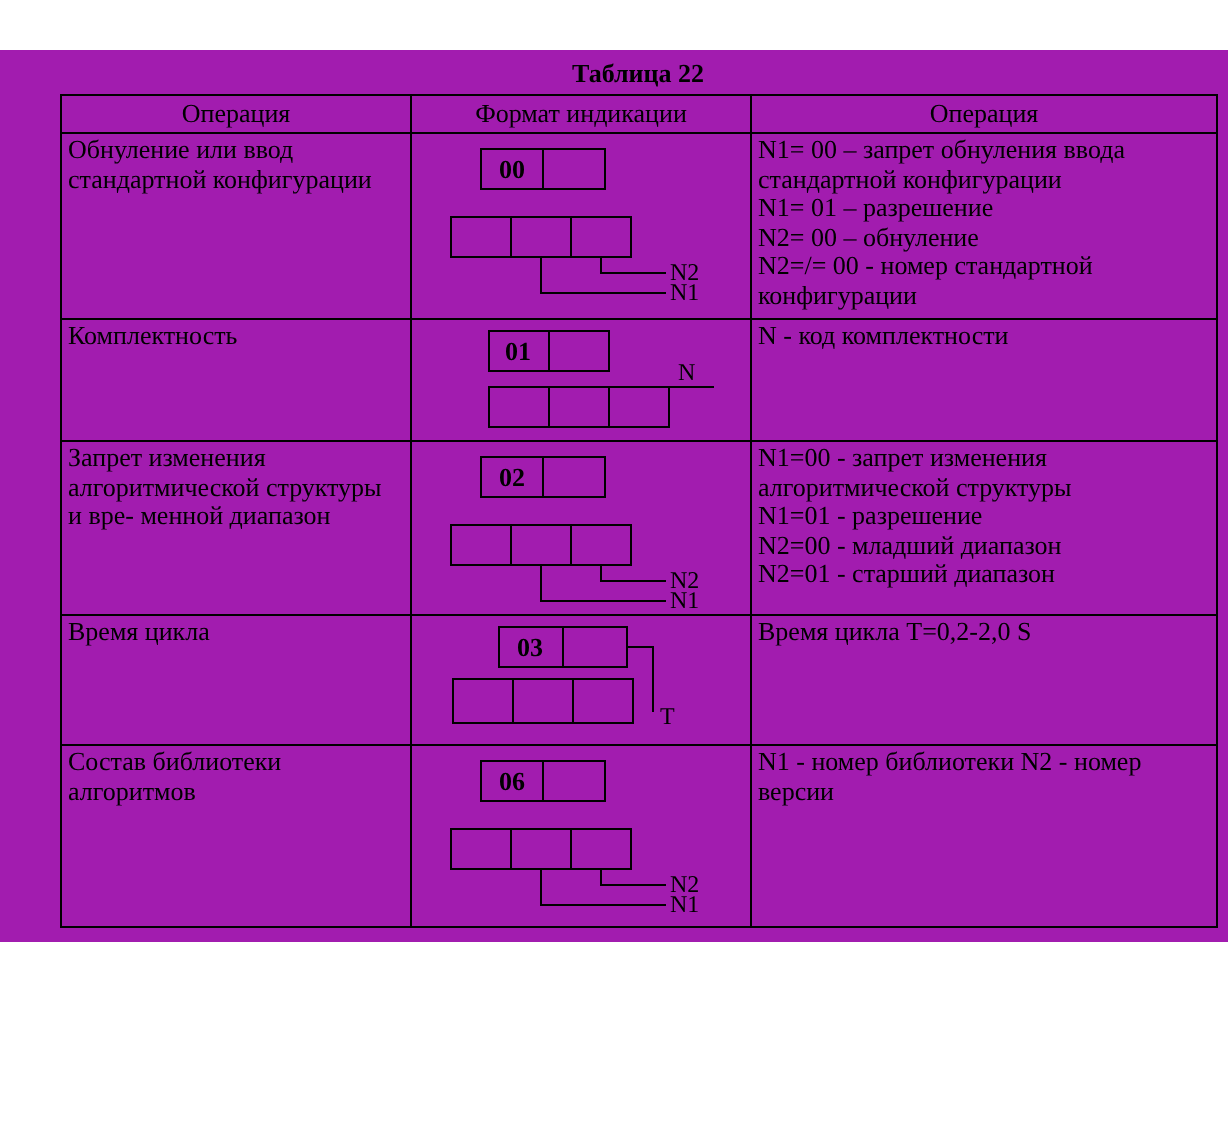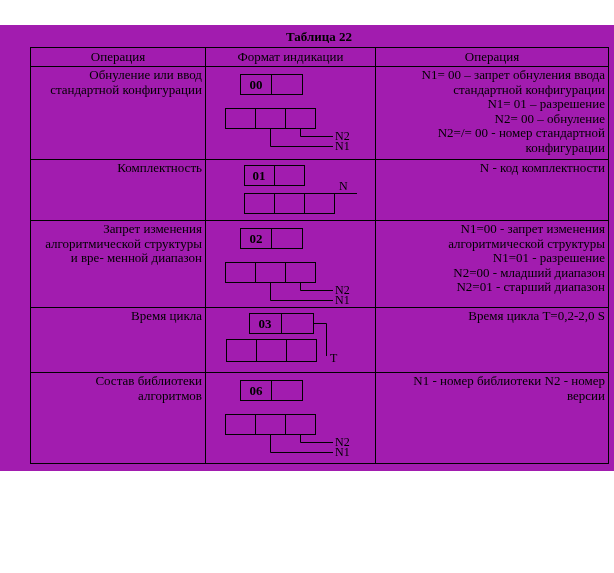--- a/index.html
+++ b/index.html
@@ -16,21 +16,21 @@
     width:578px; margin-left:30px; margin-top:2px;
   }
   table.doc col.c1 { width:175px; }
   table.doc col.c2 { width:170px; }
   table.doc col.c3 { width:233px; }
   table.doc th, table.doc td {
     border:1px solid #000; font-size:13px; vertical-align:top;
     padding:1px 3px;
   }
   table.doc th { font-weight:normal; text-align:center; height:15px; }
-  td.op, td.params { text-align:right; white-space:pre-line; line-height:1.12; }
+  td.op, td.params { text-align:left; white-space:pre-line; line-height:1.12; }
   td.fmt { padding:2px 0 0 2px; }
   tr.r0 td { height:90px; }
   tr.r1 td { height:58px; }
   tr.r2 td { height:84px; }
   tr.r3 td { height:62px; }
   tr.r4 td { height:54px; }
   tr.r5 td { height:62px; }
   tr.r6 td { height:88px; }
   svg.diag { display:block; }
   svg.diag rect, svg.diag polyline { fill:none; stroke:#000; stroke-width:1; }

